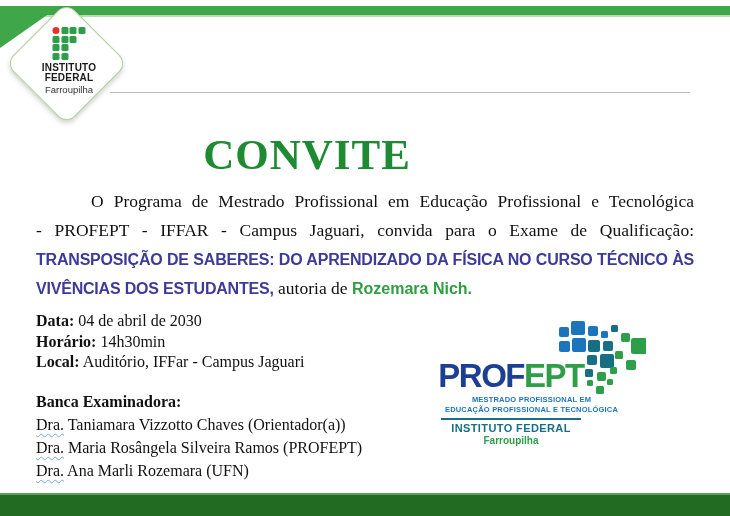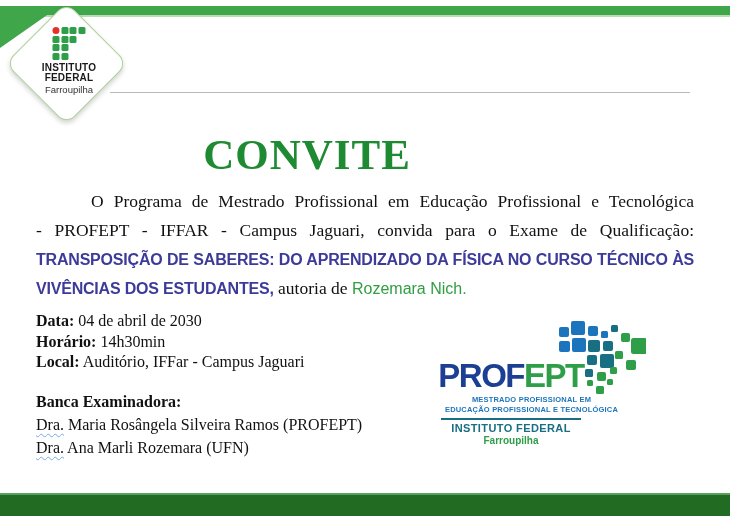--- a/index.html
+++ b/index.html
@@ -42,21 +42,21 @@
              font-weight:700; font-size:43px; letter-spacing:1px; color:#1e8b33; }
 
   
   .para { position:absolute; left:36px; top:187px; width:658px; }
   .pline { font-size:17.5px; line-height:29px; color:#111;
              text-align:justify; text-align-last:justify; }
   .pline.indent { text-indent:55px; }
   .thesis { font-family:"Liberation Sans",sans-serif; font-weight:700;
              font-size:16px; letter-spacing:-.2px; color:#3d3b99; }
   .lastline { line-height:29px; text-align:left; text-align-last:left; }
-  .author-link { font-family:"Liberation Sans",sans-serif; font-weight:400;
+  .author-link { font-family:"Liberation Sans",sans-serif; font-weight:700;
              font-size:16px; color:#2f9e41; }
   .serif-mid { font-size:17.5px; color:#111;margin-top:31px; }
 
   
   .details { position:absolute; left:36px; top:311px; font-size:16px;
              line-height:20.5px; color:#111; }
   .details b { font-weight:700; }
 
   
   .committee { position:absolute; left:36px; top:391px; font-size:16px;
@@ -131,20 +131,21 @@
   </div>
 
   <div class="details">
     <div><b>Data:</b><span> 04 de abril de 2030</span></div>
     <div><b>Horário:</b><span> 14h30min</span></div>
     <div><b>Local:</b><span> Auditório, IFFar - Campus Jaguari</span></div>
   </div>
 
   <div class="committee">
     <div class="committee-heading">Banca Examinadora:</div>
+    <div class="member"><span class="sq">Dra.</span><span> Taniamara Vizzotto Chaves (Orientador(a))</span></div>
     <div class="member"><span class="sq">Dra.</span><span> Maria Rosângela Silveira Ramos (PROFEPT)</span></div>
     <div class="member"><span class="sq">Dra.</span><span> Ana Marli Rozemara (UFN)</span></div>
   </div>
 
   <div class="profept">
     <div class="profept-wordmark"><span class="pf-blue">PROF</span><span class="pf-green">EPT</span></div>
     <div class="profept-sub">MESTRADO PROFISSIONAL EM</div>
     <div class="profept-sub">EDUCAÇÃO PROFISSIONAL E TECNOLÓGICA</div>
     <div class="profept-rule"></div>
     <div class="profept-if">INSTITUTO FEDERAL</div>

